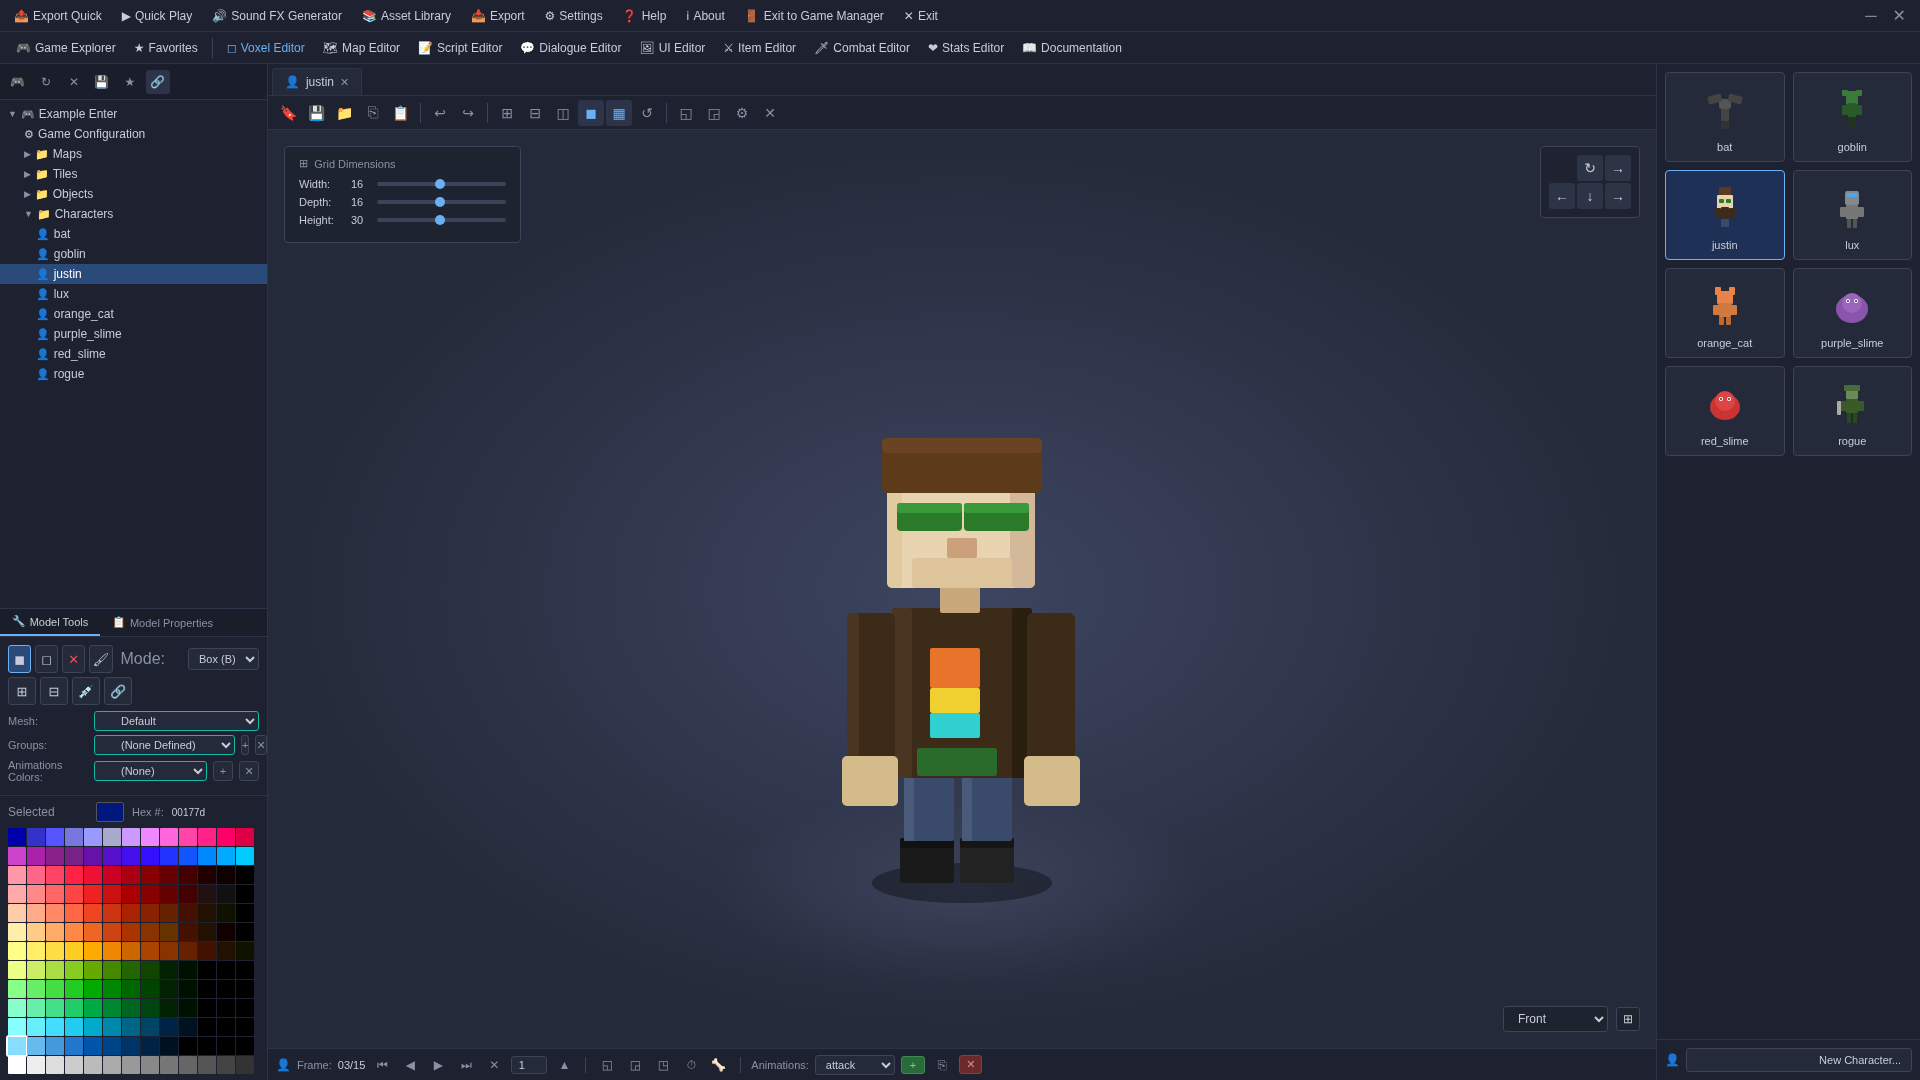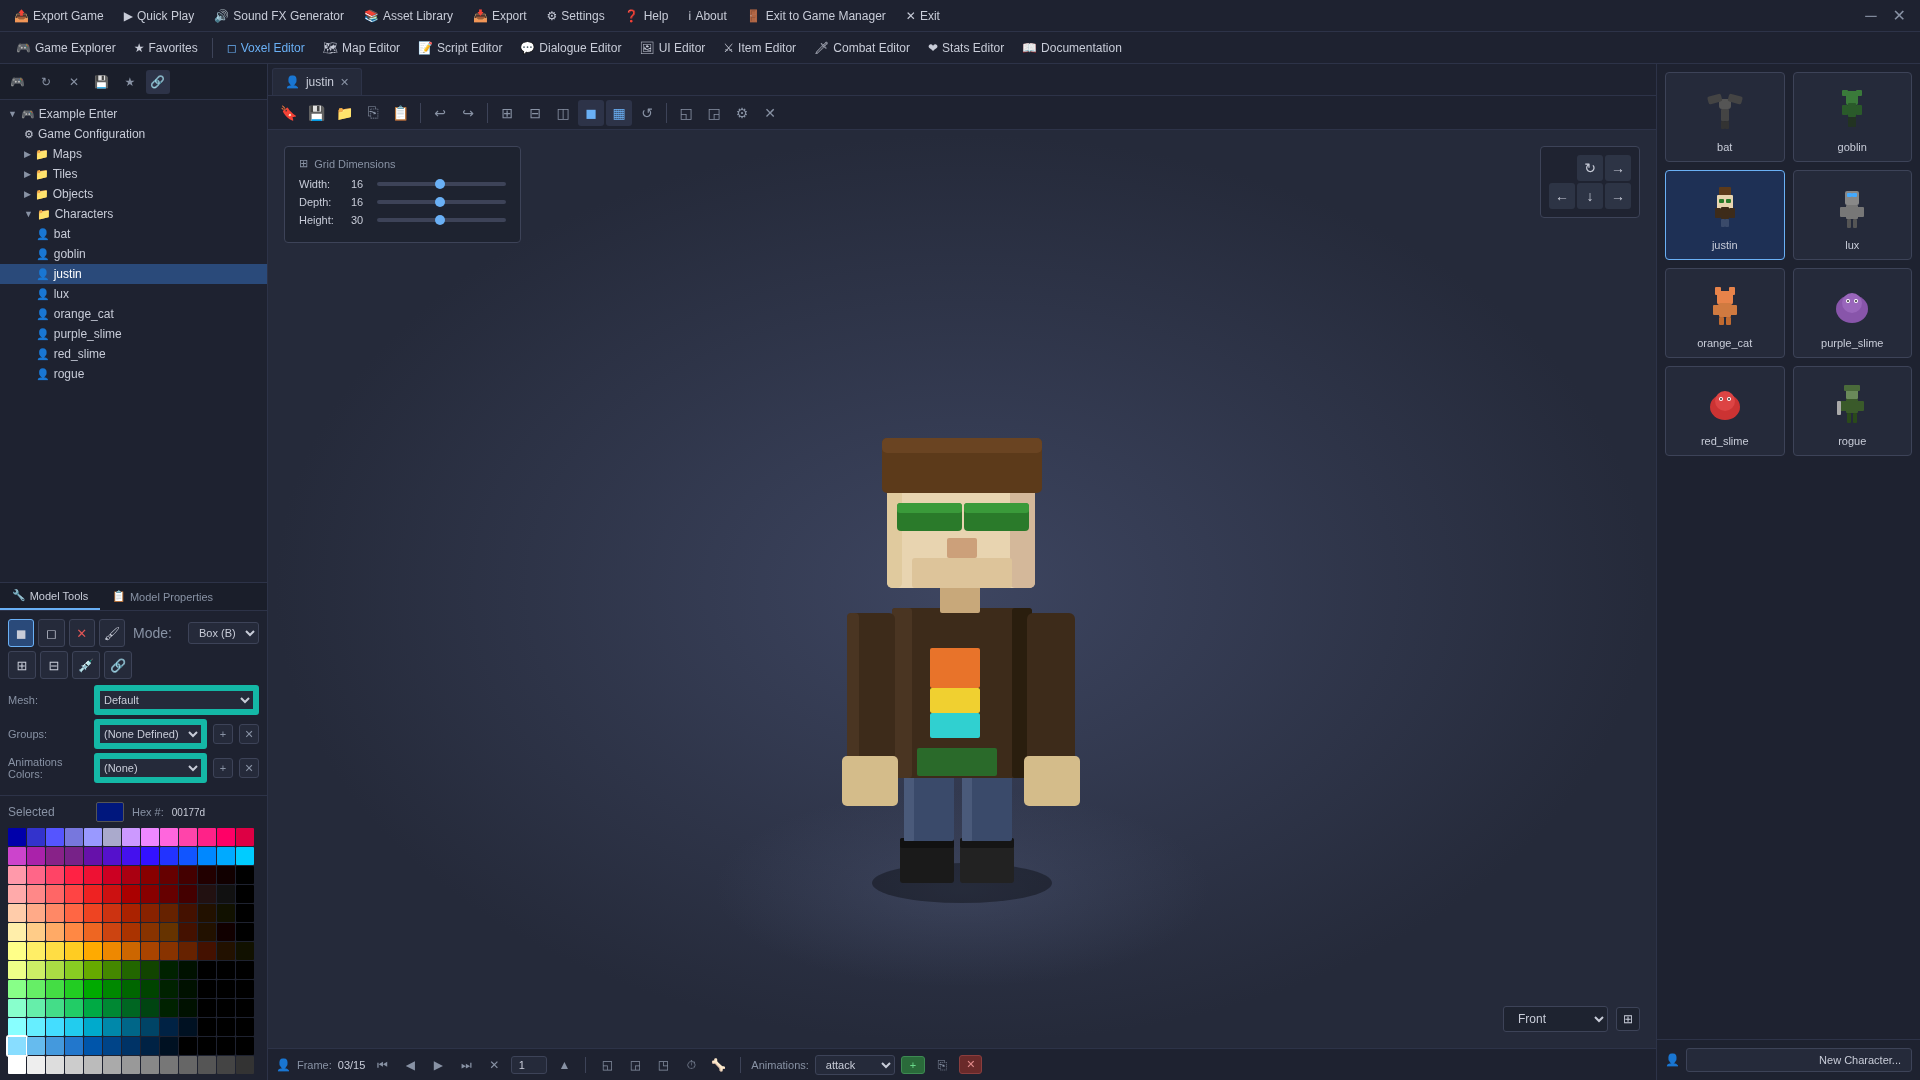--- a/index.html
+++ b/index.html
@@ -175,38 +175,38 @@
     .mode-select {
       background: #252a3a;
       border: 1px solid #3d4358;
       color: #c8ccd8;
       padding: 3px 6px;
       border-radius: 3px;
       font-size: 11px;
       cursor: pointer;
     }
     .mode-label {
-      font-size: 14px;
+      font-size: 16px;
       color: #8892a4;
-      margin-right: 12px;
+      margin-right: 19px;
     }
 
     .prop-row {
       display: flex;
       align-items: center;
       margin-bottom: 4px;
       gap: 6px;
       font-size: 11px;
     }
     .prop-label { color: #8892a4; width: 80px; flex-shrink: 0; }
     .prop-select {
       background: #252a3a;
-      border: 6px solid #14b8a6;
-      color: #c8ccd8;
-      padding: 2px 0;
+      border: 1px solid #14b8a6;
+      color: #c8ccd8;
+      padding: 2px 22px;
       border-radius: 3px;
       font-size: 11px;
       flex: 1;
     }
     .prop-btn {
       width: 20px;
       height: 20px;
       background: #252a3a;
       border: 1px solid #3d4358;
       border-radius: 3px;
@@ -606,21 +606,21 @@
       background: radial-gradient(ellipse at center, rgba(80,90,120,0.4) 0%, transparent 70%);
       border-radius: 50%;
     }
   </style>
 </head>
 <body>
 
 <div class="top-menu">
   <div class="top-menu-item">
     <span class="top-menu-icon">📤</span>
-    <span>Export Game</span>
+    <span>Export Quick</span>
   </div>
   <div class="top-menu-item">
     <span class="top-menu-icon">▶</span>
     <span>Quick Play</span>
   </div>
   <div class="top-menu-item">
     <span class="top-menu-icon">🔊</span>
     <span>Sound FX Generator</span>
   </div>
   <div class="top-menu-item">

